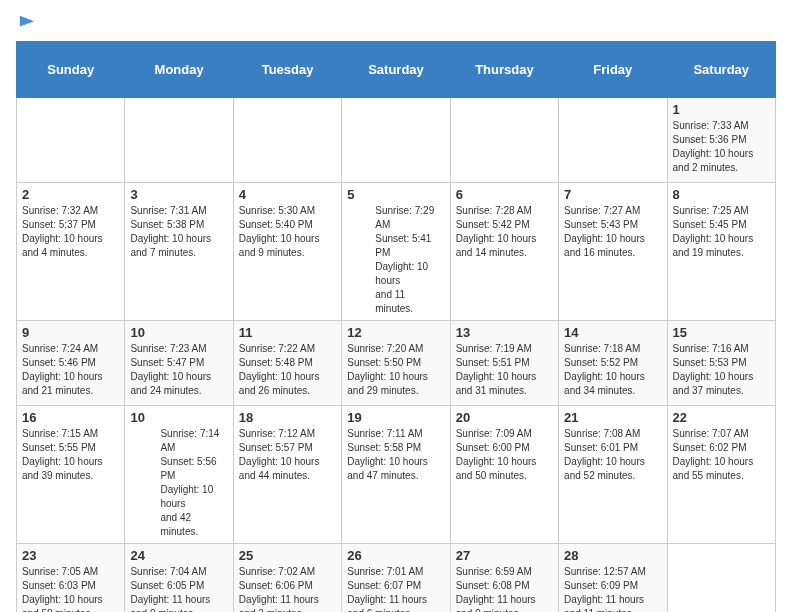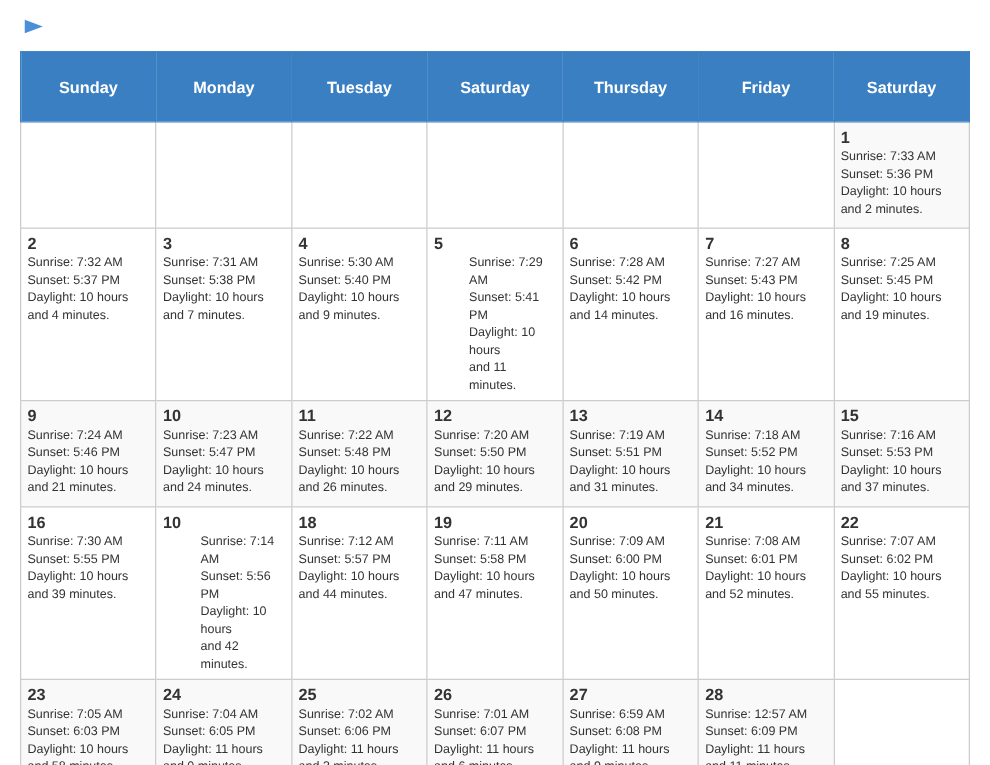--- a/index.html
+++ b/index.html
@@ -236,21 +236,21 @@
           <span class="day-number">15</span>
           <div class="day-info" style="white-space: pre-line;">Sunrise: 7:16 AM
 Sunset: 5:53 PM
 Daylight: 10 hours
 and 37 minutes.</div>
         </td>
       </tr>
       <tr>
         <td>
           <span class="day-number">16</span>
-          <div class="day-info" style="white-space: pre-line;">Sunrise: 7:30 AM
+          <div class="day-info" style="white-space: pre-line;">Sunrise: 7:15 AM
 Sunset: 5:55 PM
 Daylight: 10 hours
 and 39 minutes.</div>
         </td>
         <td>
           <span class="day-number">10</span>
           <div class="day-info" style="white-space: pre-line; margin-left: 30px;">Sunrise: 7:14 AM
 Sunset: 5:56 PM
 Daylight: 10 hours
 and 42 minutes.</div>

